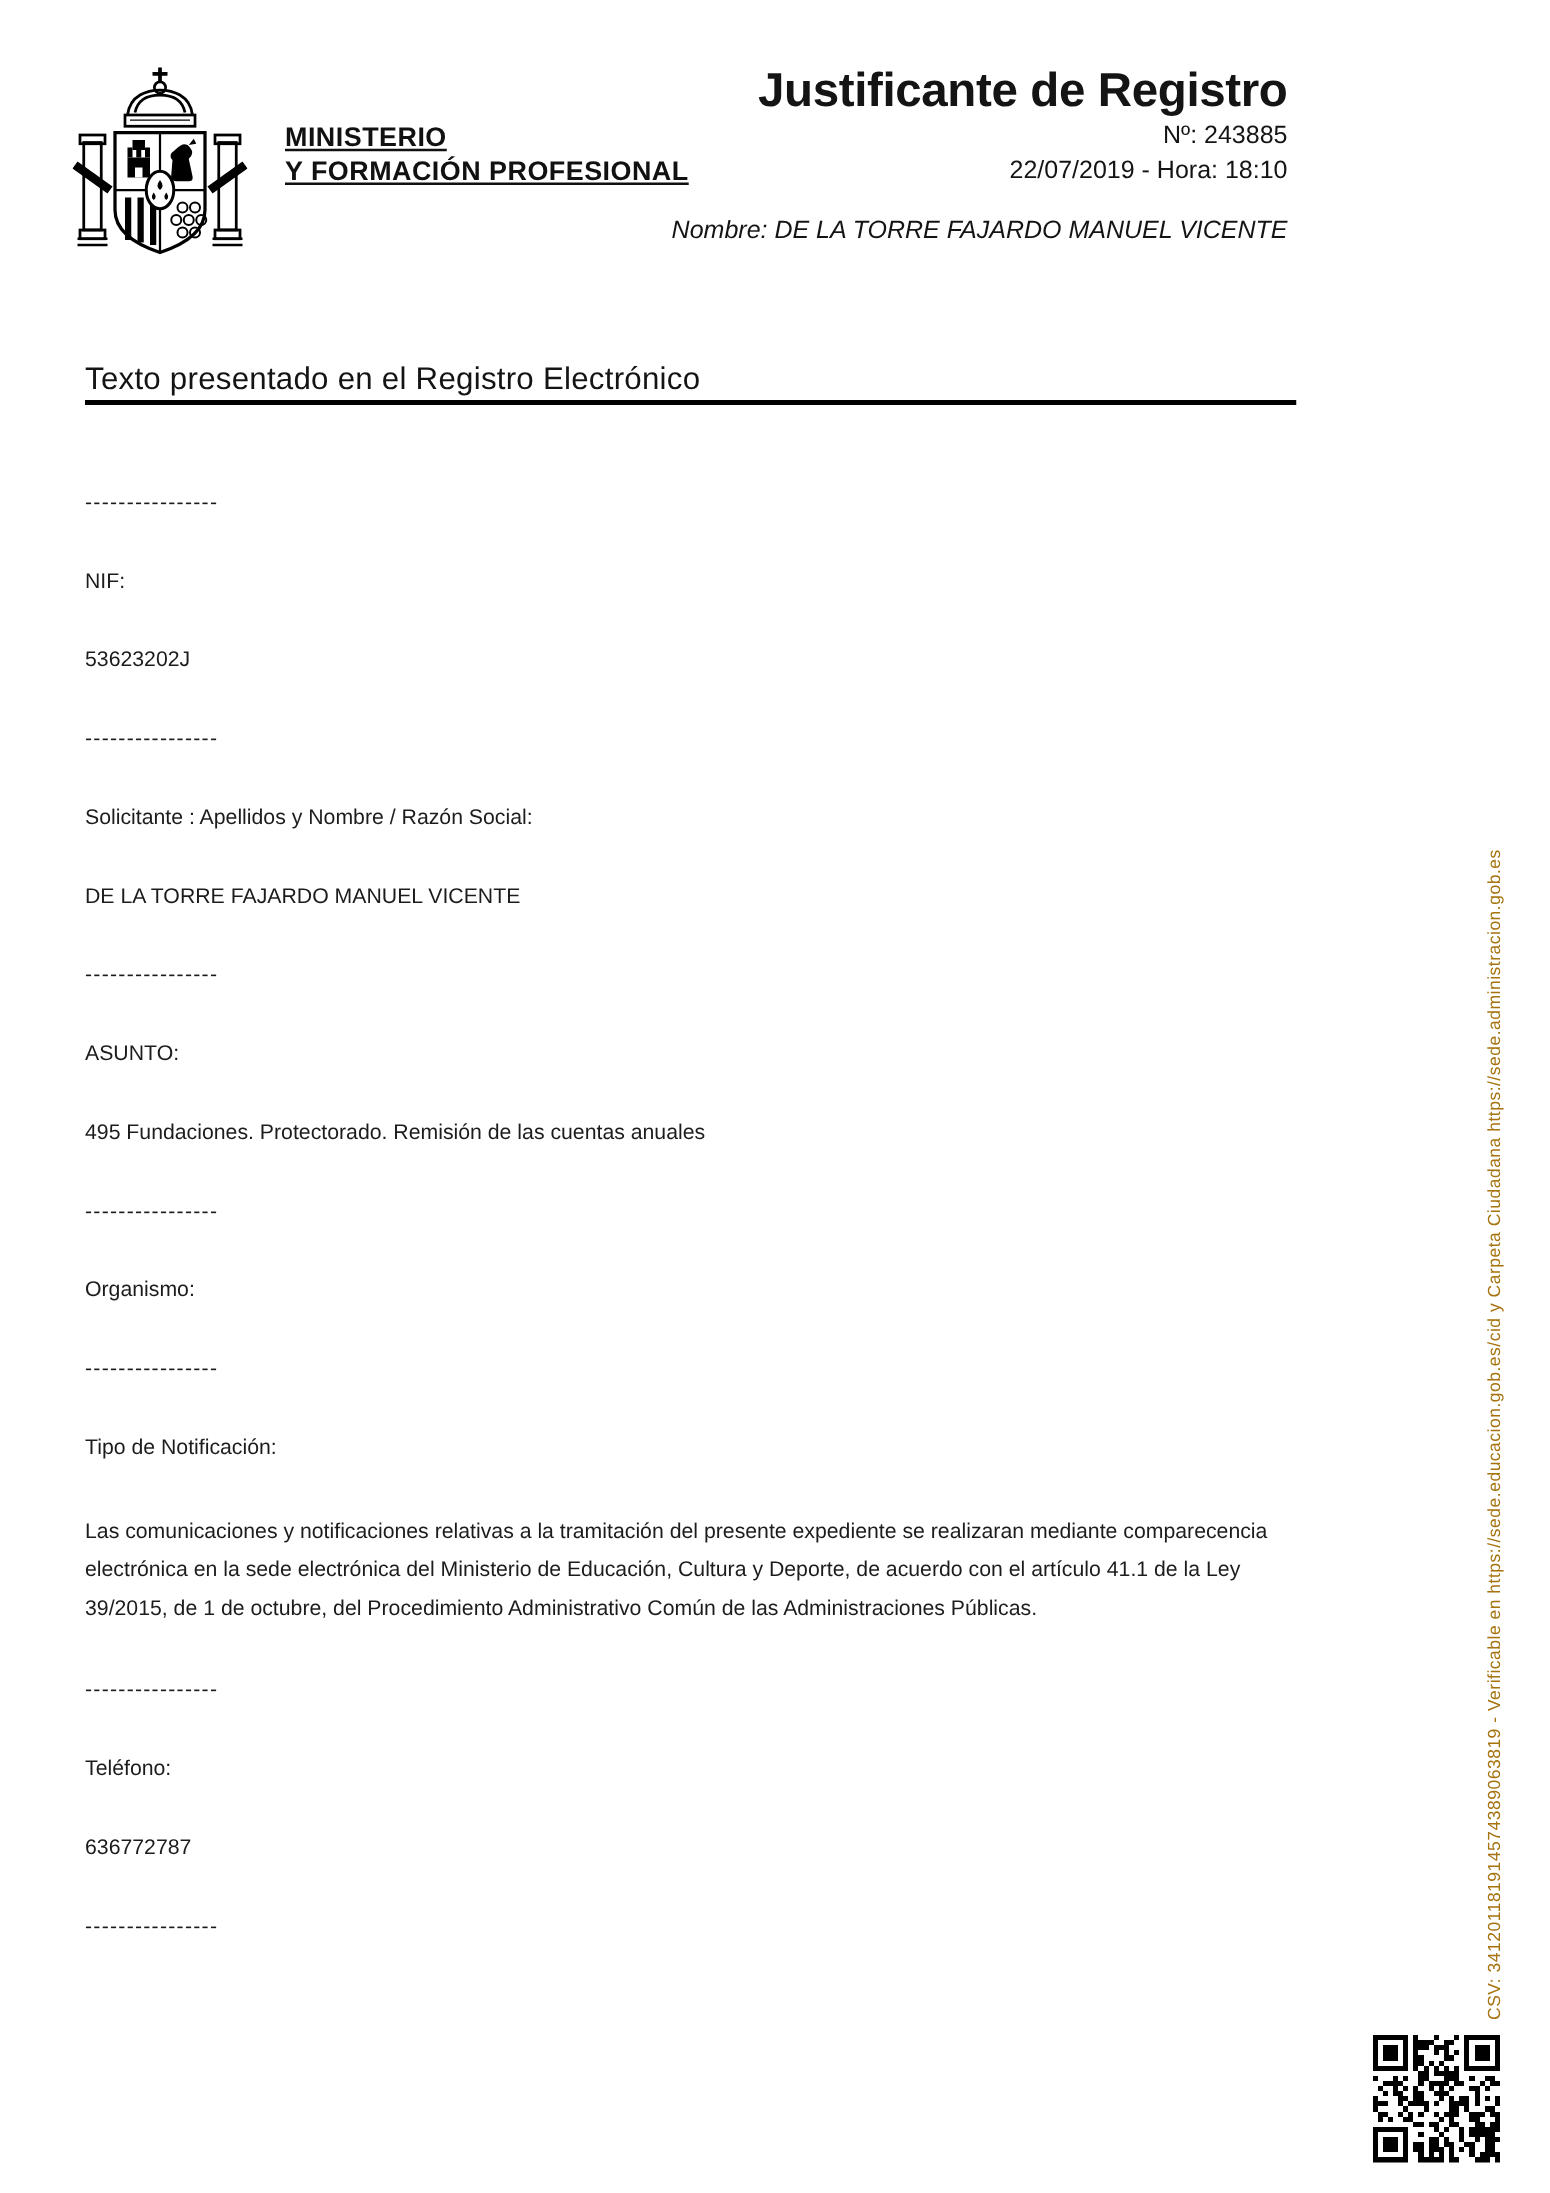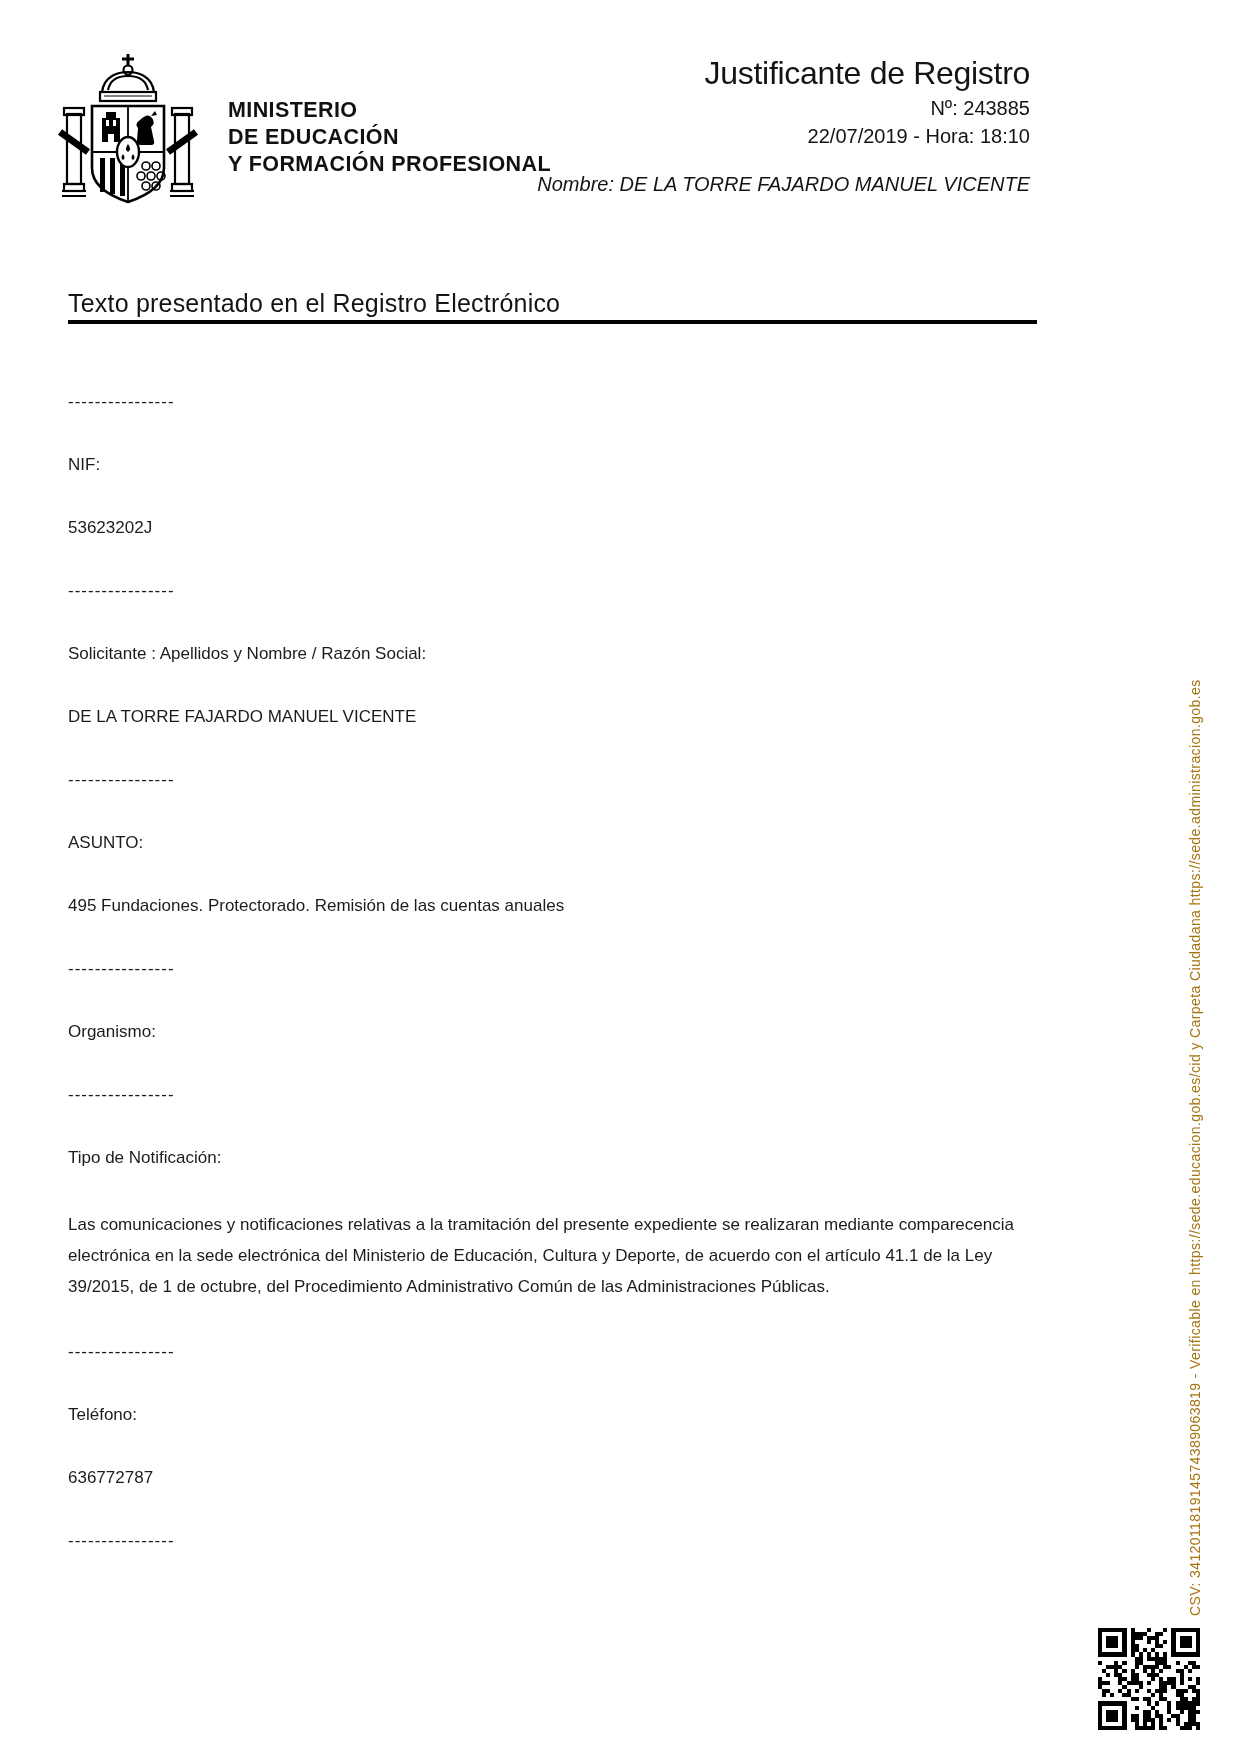--- a/index.html
+++ b/index.html
@@ -9,27 +9,27 @@
     background:#ffffff;
     font-family:"Liberation Sans", sans-serif;
     color:#1b1b1b;
     overflow:hidden;
   }
   
   .coat{position:absolute;left:58px;top:48px;width:140px;height:168px;}
   .ministry{
     position:absolute;left:228px;top:97px;
     font-size:21.5px;line-height:27px;font-weight:600;
-    letter-spacing:0.4px;color:#111;
+    letter-spacing:0.4px;color:#111;text-decoration:underline;
   }
   .hdr-right{
     position:absolute;top:53px;right:210px;
     text-align:right;color:#141414;
   }
-  .doc-title{font-size:32px;line-height:40px;letter-spacing:-0.3px;font-weight:400;}
+  .doc-title{font-size:38px;line-height:40px;letter-spacing:-0.3px;font-weight:700;}
   .reg-line{font-size:20px;line-height:26px;margin-top:2px;}
   .reg-name{margin-top:22px;font-style:italic;}
   
   .section-header{
     position:absolute;left:68px;top:288px;width:969px;
     font-size:25px;line-height:31px;letter-spacing:0.2px;color:#141414;
     border-bottom:4px solid #000;padding-bottom:1px;
   }
   
   .body-lines{
@@ -110,21 +110,20 @@
     <ellipse cx="70" cy="104" rx="11" ry="15" fill="#fff" stroke-width="2.4"></ellipse>
     <g fill="#000" stroke="none">
       <path d="M70 96 q-4 5 0 8 q4 -3 0 -8z"></path>
       <path d="M65 106 q-3 4 0 6 q3 -2 0 -6z"></path>
       <path d="M75 106 q3 4 0 6 q-3 -2 0 -6z"></path>
     </g>
   </svg>
 
   <div class="ministry">
     <div>MINISTERIO</div>
-    <div>DE EDUCACIÓN</div>
     <div>Y FORMACIÓN PROFESIONAL</div>
   </div>
 
   <div class="hdr-right">
     <div class="doc-title">Justificante de Registro</div>
     <div class="reg-line">Nº: 243885</div>
     <div class="reg-line">22/07/2019 - Hora: 18:10</div>
     <div class="reg-line reg-name">Nombre: DE LA TORRE FAJARDO MANUEL VICENTE</div>
   </div>
 

